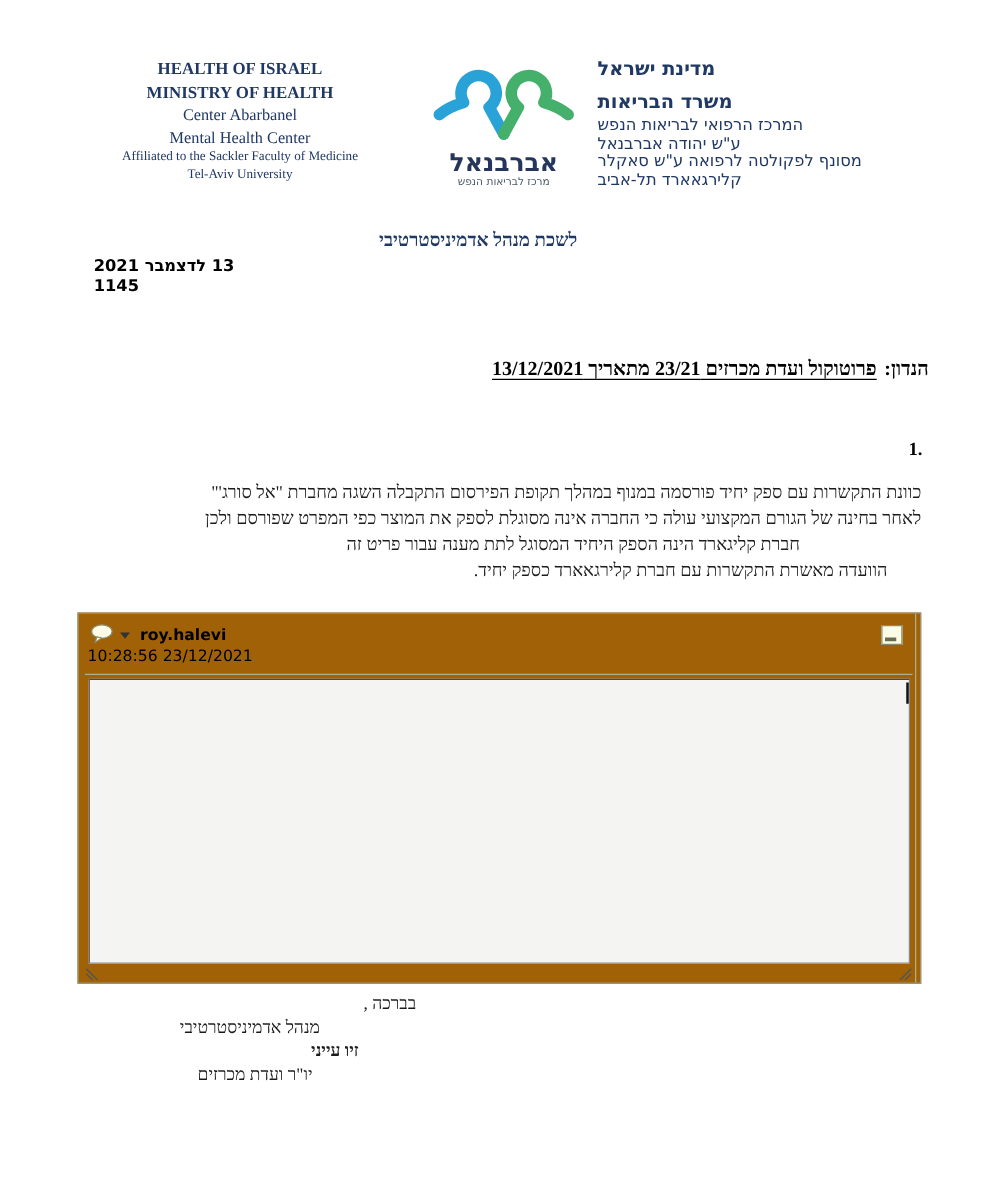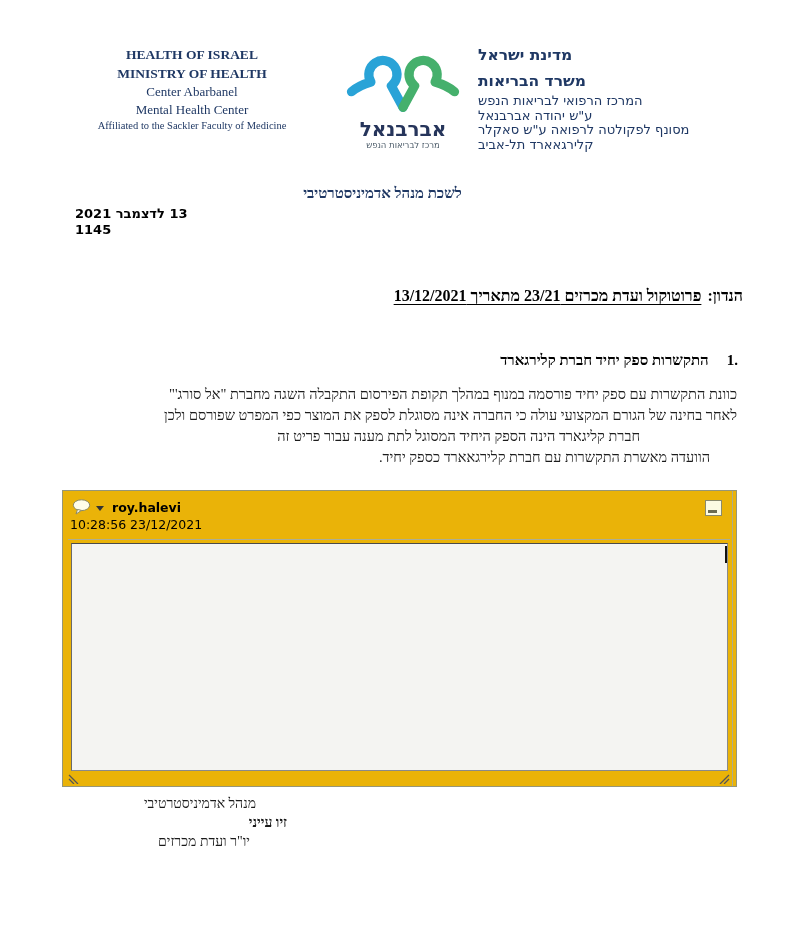--- a/index.html
+++ b/index.html
@@ -44,21 +44,21 @@
   .item-line .item-num{margin-left:18px;}
   .item-line .item-title{direction:rtl;}
 
   
   .body-text{left:56px;right:56px;top:384px;direction:rtl;}
   .body-line{text-align:right;font-size:14.5px;line-height:21px;color:#1c1c1c;}
   .body-line.bl4{margin-left:0;padding-left:0;padding-right:0;margin-right:97px;}
   .body-line.bl5{margin-right:27px;}
 
   
-  .comment-box{left:62px;top:490px;width:675px;height:297px;background:#eab308;
+  .comment-box{left:62px;top:490px;width:675px;height:297px;background:#a16207;
     border:1px solid #969678;box-sizing:border-box;}
   .comment-inner-line{position:absolute;top:0;bottom:0;right:3px;width:1px;background:#ABAB8E;}
   .comment-head{position:absolute;left:9px;top:8px;display:flex;align-items:center;}
   .comment-author{font-family:"DejaVu Sans","Liberation Sans",sans-serif;
     font-size:12.5px;font-weight:bold;color:#000;margin-left:8px;}
   .comment-time{position:absolute;left:7px;top:26px;font-family:"DejaVu Sans","Liberation Sans",sans-serif;
     font-size:12.5px;color:#000;}
   .dd-arrow{width:0;height:0;border-left:4px solid transparent;border-right:4px solid transparent;
     border-top:5px solid #333;margin-left:5px;margin-top:2px;cursor:pointer;}
   .comment-sep{position:absolute;left:5px;right:6px;top:48px;border-top:1px solid #AEAE90;}
@@ -88,20 +88,21 @@
 </style>
 </head>
 <body>
 
 <div class="abs eng-block">
   <div class="l1">HEALTH OF ISRAEL</div>
   <div class="l2">MINISTRY OF HEALTH</div>
   <div class="l3">Center Abarbanel</div>
   <div class="l4">Mental Health Center</div>
   <div class="l5">Affiliated to the Sackler Faculty of Medicine</div>
+  <div class="l6">Tel-Aviv University</div>
 </div>
 
 <div class="abs logo-block">
   <svg width="118" height="70" viewBox="0 0 120 72">
     <path d="M7,47 C13,42 20,39 27,37 A14.5,14.5 0 1 1 48,41 L60,63" fill="none" stroke="#29A3D7" stroke-width="9.5" stroke-linecap="round" stroke-linejoin="round"></path>
     <path d="M113,47 C107,42 100,39 93,37 A14.5,14.5 0 1 0 72,41 L60,63" fill="none" stroke="#45B06C" stroke-width="9.5" stroke-linecap="round" stroke-linejoin="round"></path>
   </svg>
   <div class="logo-title sans">אברבנאל</div>
   <div class="logo-sub sans">מרכז לבריאות הנפש</div>
 </div>
@@ -122,21 +123,20 @@
   <div>1145</div>
 </div>
 
 <div class="abs subject">
   <span class="sub-prefix">הנדון:</span>
   <span class="sub-text">פרוטוקול ועדת מכרזים 23/21 מתאריך 13/12/2021</span>
 </div>
 
 <div class="abs item-line">
   <span class="item-num" dir="ltr">1.</span>
-  <span class="item-title">התקשרות ספק יחיד חברת קלירגארד</span>
 </div>
 
 <div class="abs body-text">
   <div class="body-line">כוונת התקשרות עם ספק יחיד פורסמה במנוף במהלך תקופת הפירסום התקבלה השגה מחברת "אל סורג'"</div>
   <div class="body-line">לאחר בחינה של הגורם המקצועי עולה כי החברה אינה מסוגלת לספק את המוצר כפי המפרט שפורסם ולכן</div>
   <div class="body-line bl4">חברת קליגארד הינה הספק היחיד המסוגל לתת מענה עבור פריט זה</div>
   <div class="body-line bl5">הוועדה מאשרת התקשרות עם חברת קלירגאארד כספק יחיד.</div>
 </div>
 
 <div class="abs comment-box">
@@ -165,16 +165,17 @@
 
   <svg class="rs-handle rs-left" viewBox="0 0 13 12">
     <path d="M1,3 L10,12 M1,7 L6,12" stroke="#555" stroke-width="1.3" fill="none"></path>
   </svg>
   <svg class="rs-handle rs-right" viewBox="0 0 13 12">
     <path d="M12,3 L3,12 M12,7 L7,12" stroke="#555" stroke-width="1.3" fill="none"></path>
   </svg>
 </div>
 
 <div class="abs signature">
+  <div class="sig-line sig-closing">בברכה ,</div>
   <div class="sig-line sig-title1">מנהל אדמיניסטרטיבי</div>
   <div class="sig-line sig-name">זיו עייני</div>
   <div class="sig-line sig-title2">יו"ר ועדת מכרזים</div>
 </div>
 
 </body></html>

